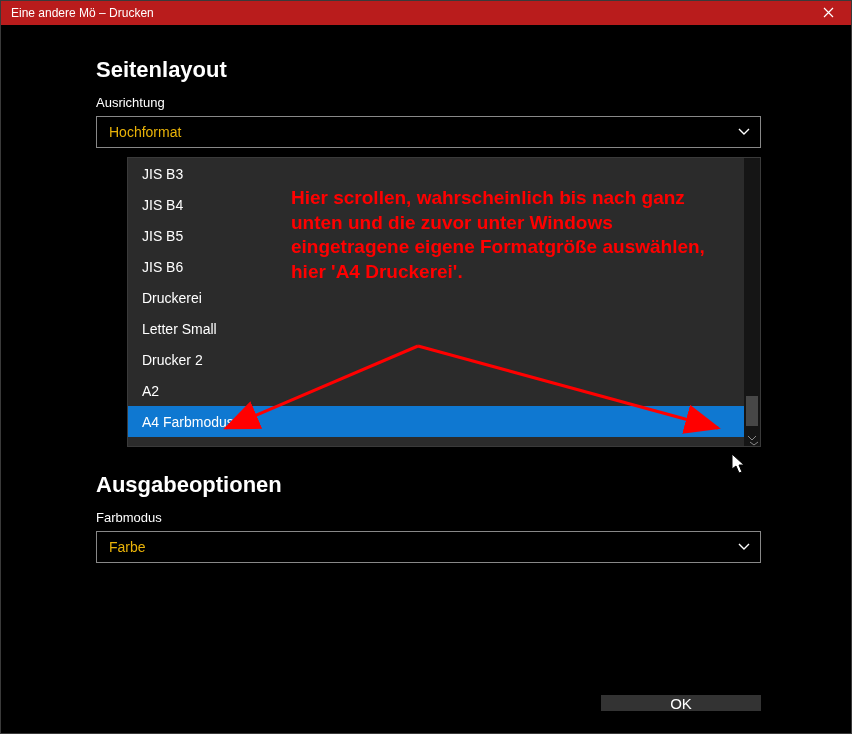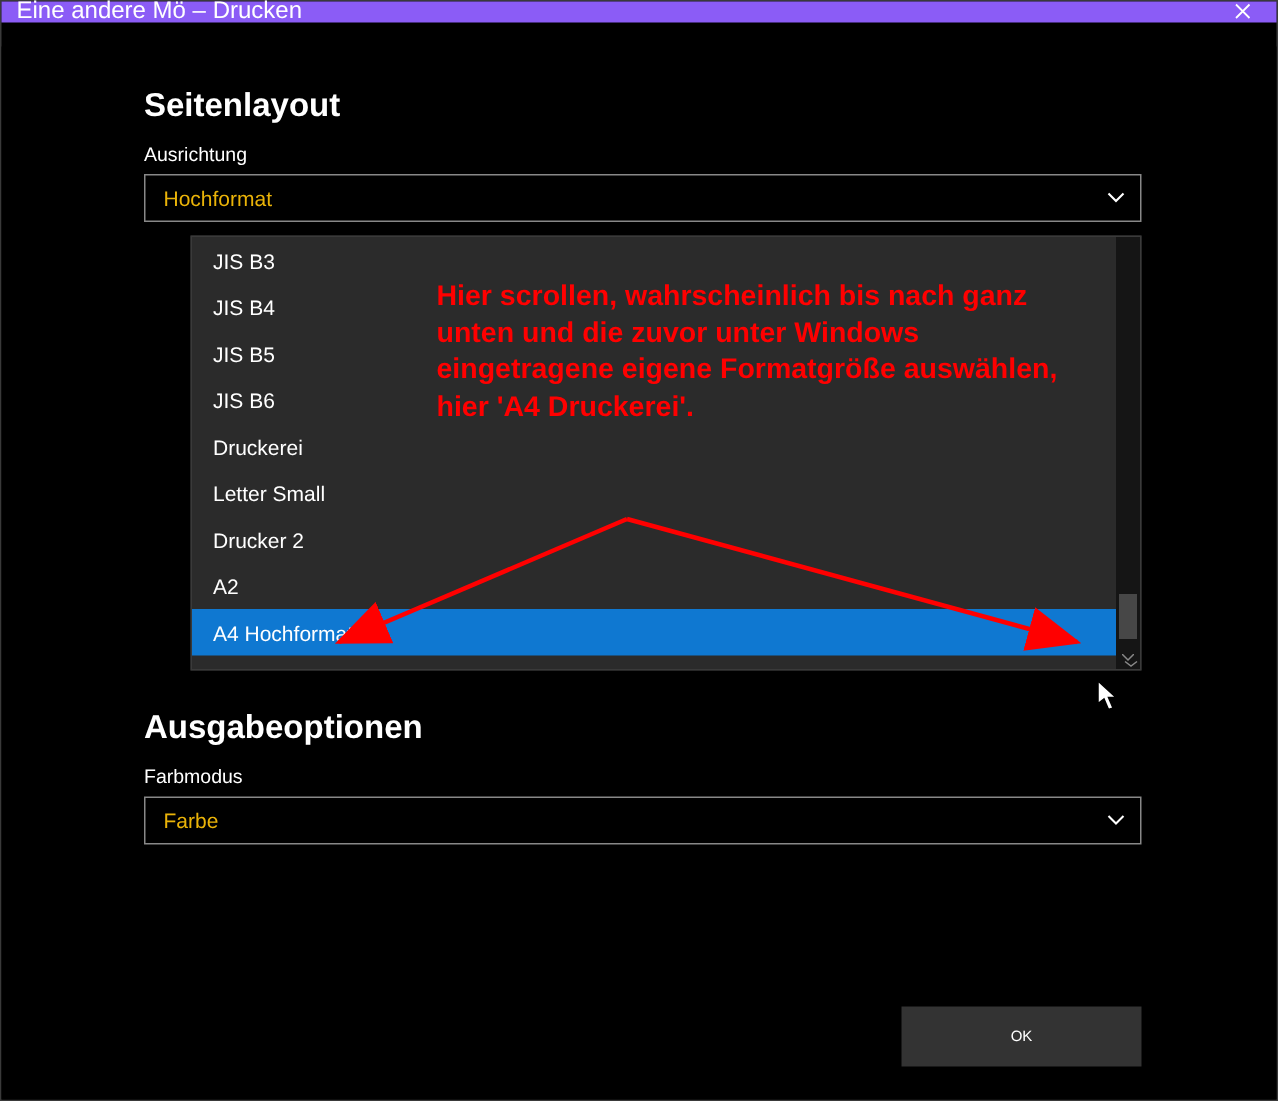--- a/index.html
+++ b/index.html
@@ -1,20 +1,20 @@
 <!DOCTYPE html>
 <html><head>
 <meta charset="utf-8">
 <style>
   * { box-sizing: border-box; margin: 0; padding: 0; }
   html, body { width: 852px; height: 734px; overflow: hidden; font-family: "Segoe UI", Arial, sans-serif; background: #000; }
   .window { width: 852px; height: 734px; background: #000; position: relative; border: 1px solid #3a3a3a; }
   .titlebar {
-    height: 14px; background: #8b5cf6; display: flex; align-items: center;
-    justify-content: space-between; padding: 0 0 0 10px; color: #fff; font-size: 16px;
+    height: 24px; background: #b91c1c; display: flex; align-items: center;
+    justify-content: space-between; padding: 0 0 0 10px; color: #fff; font-size: 12px;
   }
   .titlebar .close {
     width: 46px; height: 30px; display: flex; align-items: center; justify-content: center;
     color: #fff; font-size: 14px;
   }
   .content {
     position: absolute; top: 30px; left: 0; right: 0; bottom: 0; background: #000;
     padding: 26px 90px 0 95px; color: #fff;
   }
   h2.section {
@@ -51,22 +51,22 @@
   .listbox-wrap .bottom-chev {
     position:absolute; bottom:-2px; right:2px; color:#aaa; font-size:10px;
   }
 
   .annotation {
     position: absolute; top: 185px; left: 290px; width: 430px; color: #ff0000;
     font-family: Arial, sans-serif; font-weight: bold; font-size: 19px; line-height: 1.3;
   }
 
   .ok-btn {
-    position: absolute; right: 90px; bottom: 22px; width: 160px; height: 40px;
-    background: #333333; color: #fff; border: none; font-size: 10px;
+    position: absolute; right: 90px; bottom: 22px; width: 160px; height: 16px;
+    background: #333333; color: #fff; border: none; font-size: 15px;
     display: flex; align-items: center; justify-content: center;
   }
 
   .sect2 { margin-top: 25px; }
 
   .cursor { position: absolute; top: 452px; left: 730px; }
 
   svg.arrows { position: absolute; top: 0; left: 0; pointer-events: none; }
 </style>
 </head>
@@ -102,21 +102,21 @@
     <div class="listbox-wrap">
       <div class="listbox" id="listbox">
           <div class="item">JIS B3</div>
           <div class="item">JIS B4</div>
           <div class="item">JIS B5</div>
           <div class="item">JIS B6</div>
           <div class="item">Druckerei</div>
           <div class="item">Letter Small</div>
           <div class="item">Drucker 2</div>
           <div class="item">A2</div>
-          <div class="item selected">A4 Hochformat</div>
+          <div class="item selected">A4 Farbmodus</div>
         </div>
       <div class="scrollbar">
         <div class="thumb"></div>
         <div class="arrow bottom">
           <svg width="8" height="5" viewBox="0 0 8 5">
               <path d="M0 0 L4 4 L8 0" stroke="#888" stroke-width="1" fill="none"></path>
             </svg>
         </div>
       </div>
       <div class="bottom-chev">

